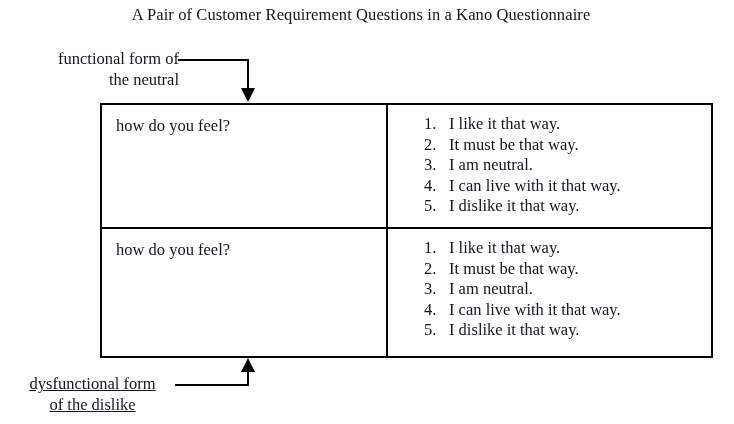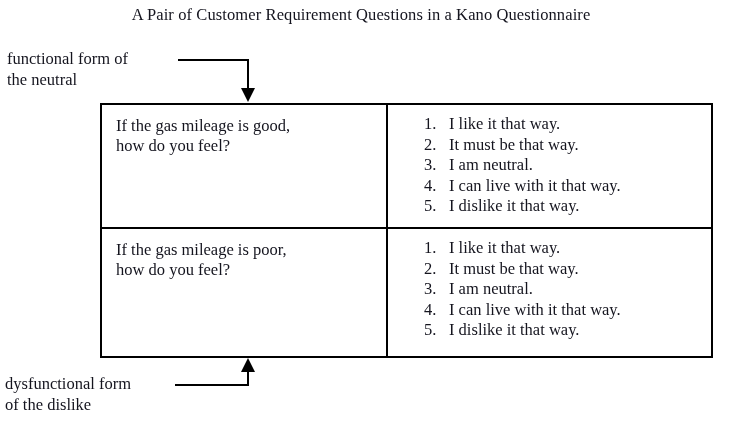--- a/index.html
+++ b/index.html
@@ -45,28 +45,29 @@
     line-height: 21px;
     color: #14141e;
     white-space: nowrap;
   }
   .callout-label .line {
     display: block;
   }
   #label-functional {
     left: 7px;
     top: 48px;
-    text-align: left;
+    text-align: right;
     width: 172px;
   }
   #label-dysfunctional {
     left: 5px;
     top: 373px;
-    text-align: left;
+    text-align: center;
     width: 175px;
+    text-decoration: underline;
   }
 
   
   .leader {
     position: absolute;
     background: #000000;
   }
   .leader-h { height: 2px; }
   .leader-v { width: 2px; }
 
@@ -194,21 +195,20 @@
   </div>
   <div class="leader leader-h" id="leader-bot-h"></div>
   <div class="leader leader-v" id="leader-bot-v"></div>
   <div id="arrow-bot-head"></div>
 
   <div id="kano-table">
 
     <div class="kano-row" id="kano-row-functional">
       <div class="cell-question">
         <div class="question-text">
-          <span class="line">If the gas mileage is good,</span>
           <span class="line">how do you feel?</span>
         </div>
       </div>
       <div class="cell-answers">
         <ul class="answer-list">
           <li class="answer-item">
             <span class="answer-num">1.</span>
             <span class="answer-text">I like it that way.</span>
           </li>
           <li class="answer-item">
@@ -227,21 +227,20 @@
             <span class="answer-num">5.</span>
             <span class="answer-text">I dislike it that way.</span>
           </li>
         </ul>
       </div>
     </div>
 
     <div class="kano-row" id="kano-row-dysfunctional">
       <div class="cell-question">
         <div class="question-text">
-          <span class="line">If the gas mileage is poor,</span>
           <span class="line">how do you feel?</span>
         </div>
       </div>
       <div class="cell-answers">
         <ul class="answer-list">
           <li class="answer-item">
             <span class="answer-num">1.</span>
             <span class="answer-text">I like it that way.</span>
           </li>
           <li class="answer-item">

